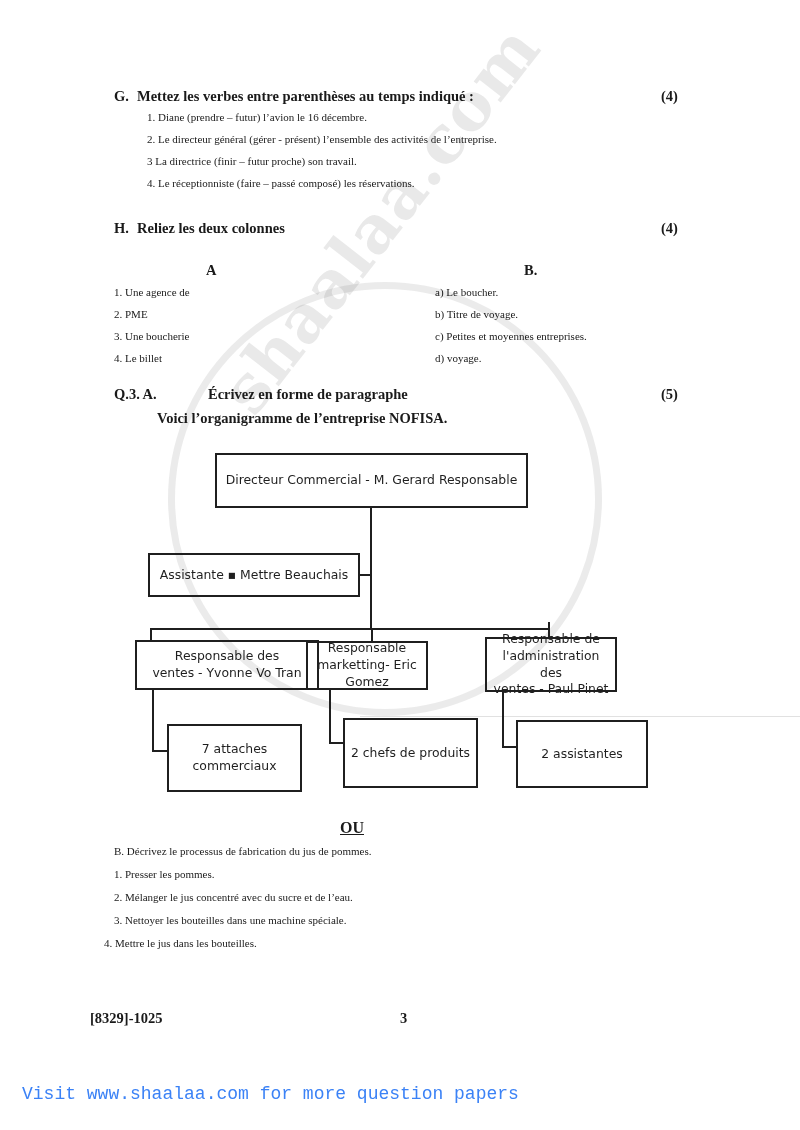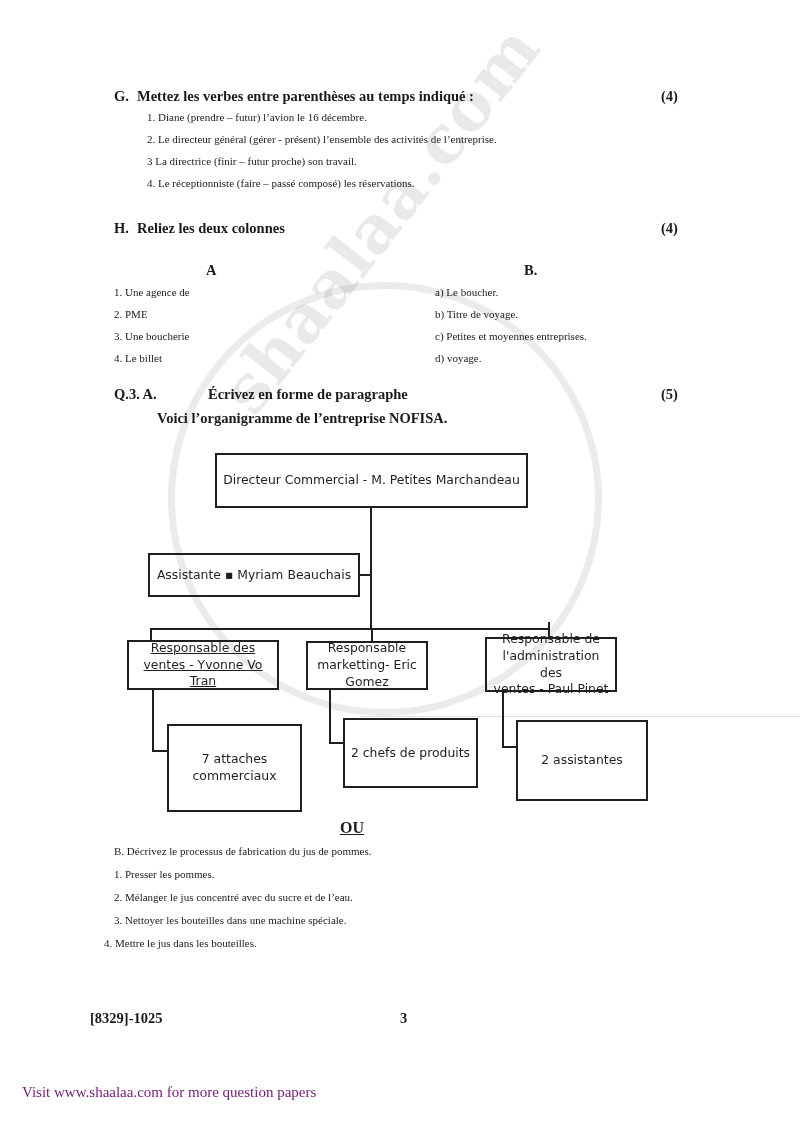--- a/index.html
+++ b/index.html
@@ -111,73 +111,73 @@
   
   .footer-text {
     position: absolute;
     font-weight: 700;
     font-size: 14.5px;
   }
   .banner {
     position: absolute;
     left: 22px;
     top: 1084px;
-    font-family: Liberation Serif, serif;
-    font-size: 15px;
-    color: #701a75;
+    font-family: Liberation Mono, monospace;
+    font-size: 18px;
+    color: #3b82f6;
     white-space: nowrap;
   }
 </style>
 </head>
 <body>
 
 <div id="page">
 
   <div id="watermark-layer">
     <div class="wm-circle"></div>
     <div class="wm-text">shaalaa.com</div>
     <div class="wm-streak"></div>
   </div>
 
   <div id="org-chart">
 
-    <div class="node" style="left:215px; top:453px; width:313px; height:55px;">Directeur Commercial -  M. Petites  Marchandeau</div>
+    <div class="node" style="left:215px; top:453px; width:313px; height:55px;">Directeur Commercial -  M. Gerard  Responsable</div>
 
     <div class="connector vline" style="left:370px; top:508px; height:122px;"></div>
 
     <div class="connector hline" style="left:358px; top:574px; width:14px;"></div>
 
-    <div class="node" style="left:148px; top:553px; width:212px; height:44px;">Assistante  ▪  Myriam  Beauchais</div>
+    <div class="node" style="left:148px; top:553px; width:212px; height:44px;">Assistante  ▪  Mettre  Beauchais</div>
 
     <div class="connector hline" style="left:150px; top:628px; width:400px;"></div>
     <div class="connector vline" style="left:150px; top:628px; height:14px;"></div>
     <div class="connector vline" style="left:371px; top:628px; height:14px;"></div>
     <div class="connector vline" style="left:548px; top:622px; height:16px;"></div>
 
-    <div class="node" style="left:127px; top:640px; width:152px; height:50px; white-space:pre-line;text-decoration:underline;">Responsable  des
+    <div class="node" style="left:135px; top:640px; width:184px; height:50px; white-space:pre-line;">Responsable  des
 ventes - Yvonne Vo Tran</div>
     <div class="node" style="left:306px; top:641px; width:122px; height:49px; white-space:pre-line;">Responsable
 marketting- Eric Gomez</div>
     <div class="node" style="left:485px; top:637px; width:132px; height:55px; white-space:pre-line;">Responsable de
 l'administration des
 ventes - Paul Pinet</div>
 
     <div class="connector vline" style="left:152px; top:690px; height:62px;"></div>
     <div class="connector hline" style="left:152px; top:750px; width:17px;"></div>
 
     <div class="connector vline" style="left:329px; top:690px; height:54px;"></div>
     <div class="connector hline" style="left:329px; top:742px; width:16px;"></div>
 
     <div class="connector vline" style="left:502px; top:692px; height:56px;"></div>
     <div class="connector hline" style="left:502px; top:746px; width:16px;"></div>
 
-    <div class="node" style="left:167px; top:724px; width:135px; height:88px; white-space:pre-line;">7 attaches
+    <div class="node" style="left:167px; top:724px; width:135px; height:68px; white-space:pre-line;">7 attaches
 commerciaux</div>
     <div class="node" style="left:343px; top:718px; width:135px; height:70px; white-space:pre-line;">2 chefs de produits</div>
-    <div class="node" style="left:516px; top:720px; width:132px; height:81px; white-space:pre-line;">2 assistantes</div>
+    <div class="node" style="left:516px; top:720px; width:132px; height:68px; white-space:pre-line;">2 assistantes</div>
   </div>
 
   <div class="content">
 
     <div class="line bold" style="left:114px; top:88px;">G.</div>
     <div class="line bold" style="left:137px; top:88px;">Mettez les verbes entre parenthèses au temps indiqué :</div>
     <div class="marks" style="left:661px; top:88px;">(4)</div>
 
     <div class="line sub-item" style="left:147px; top:111px;">1.  Diane (prendre – futur) l’avion le 16 décembre.</div>
     <div class="line sub-item" style="left:147px; top:133px;">2.  Le directeur général (gérer - présent) l’ensemble des activités de l’entreprise.</div>

